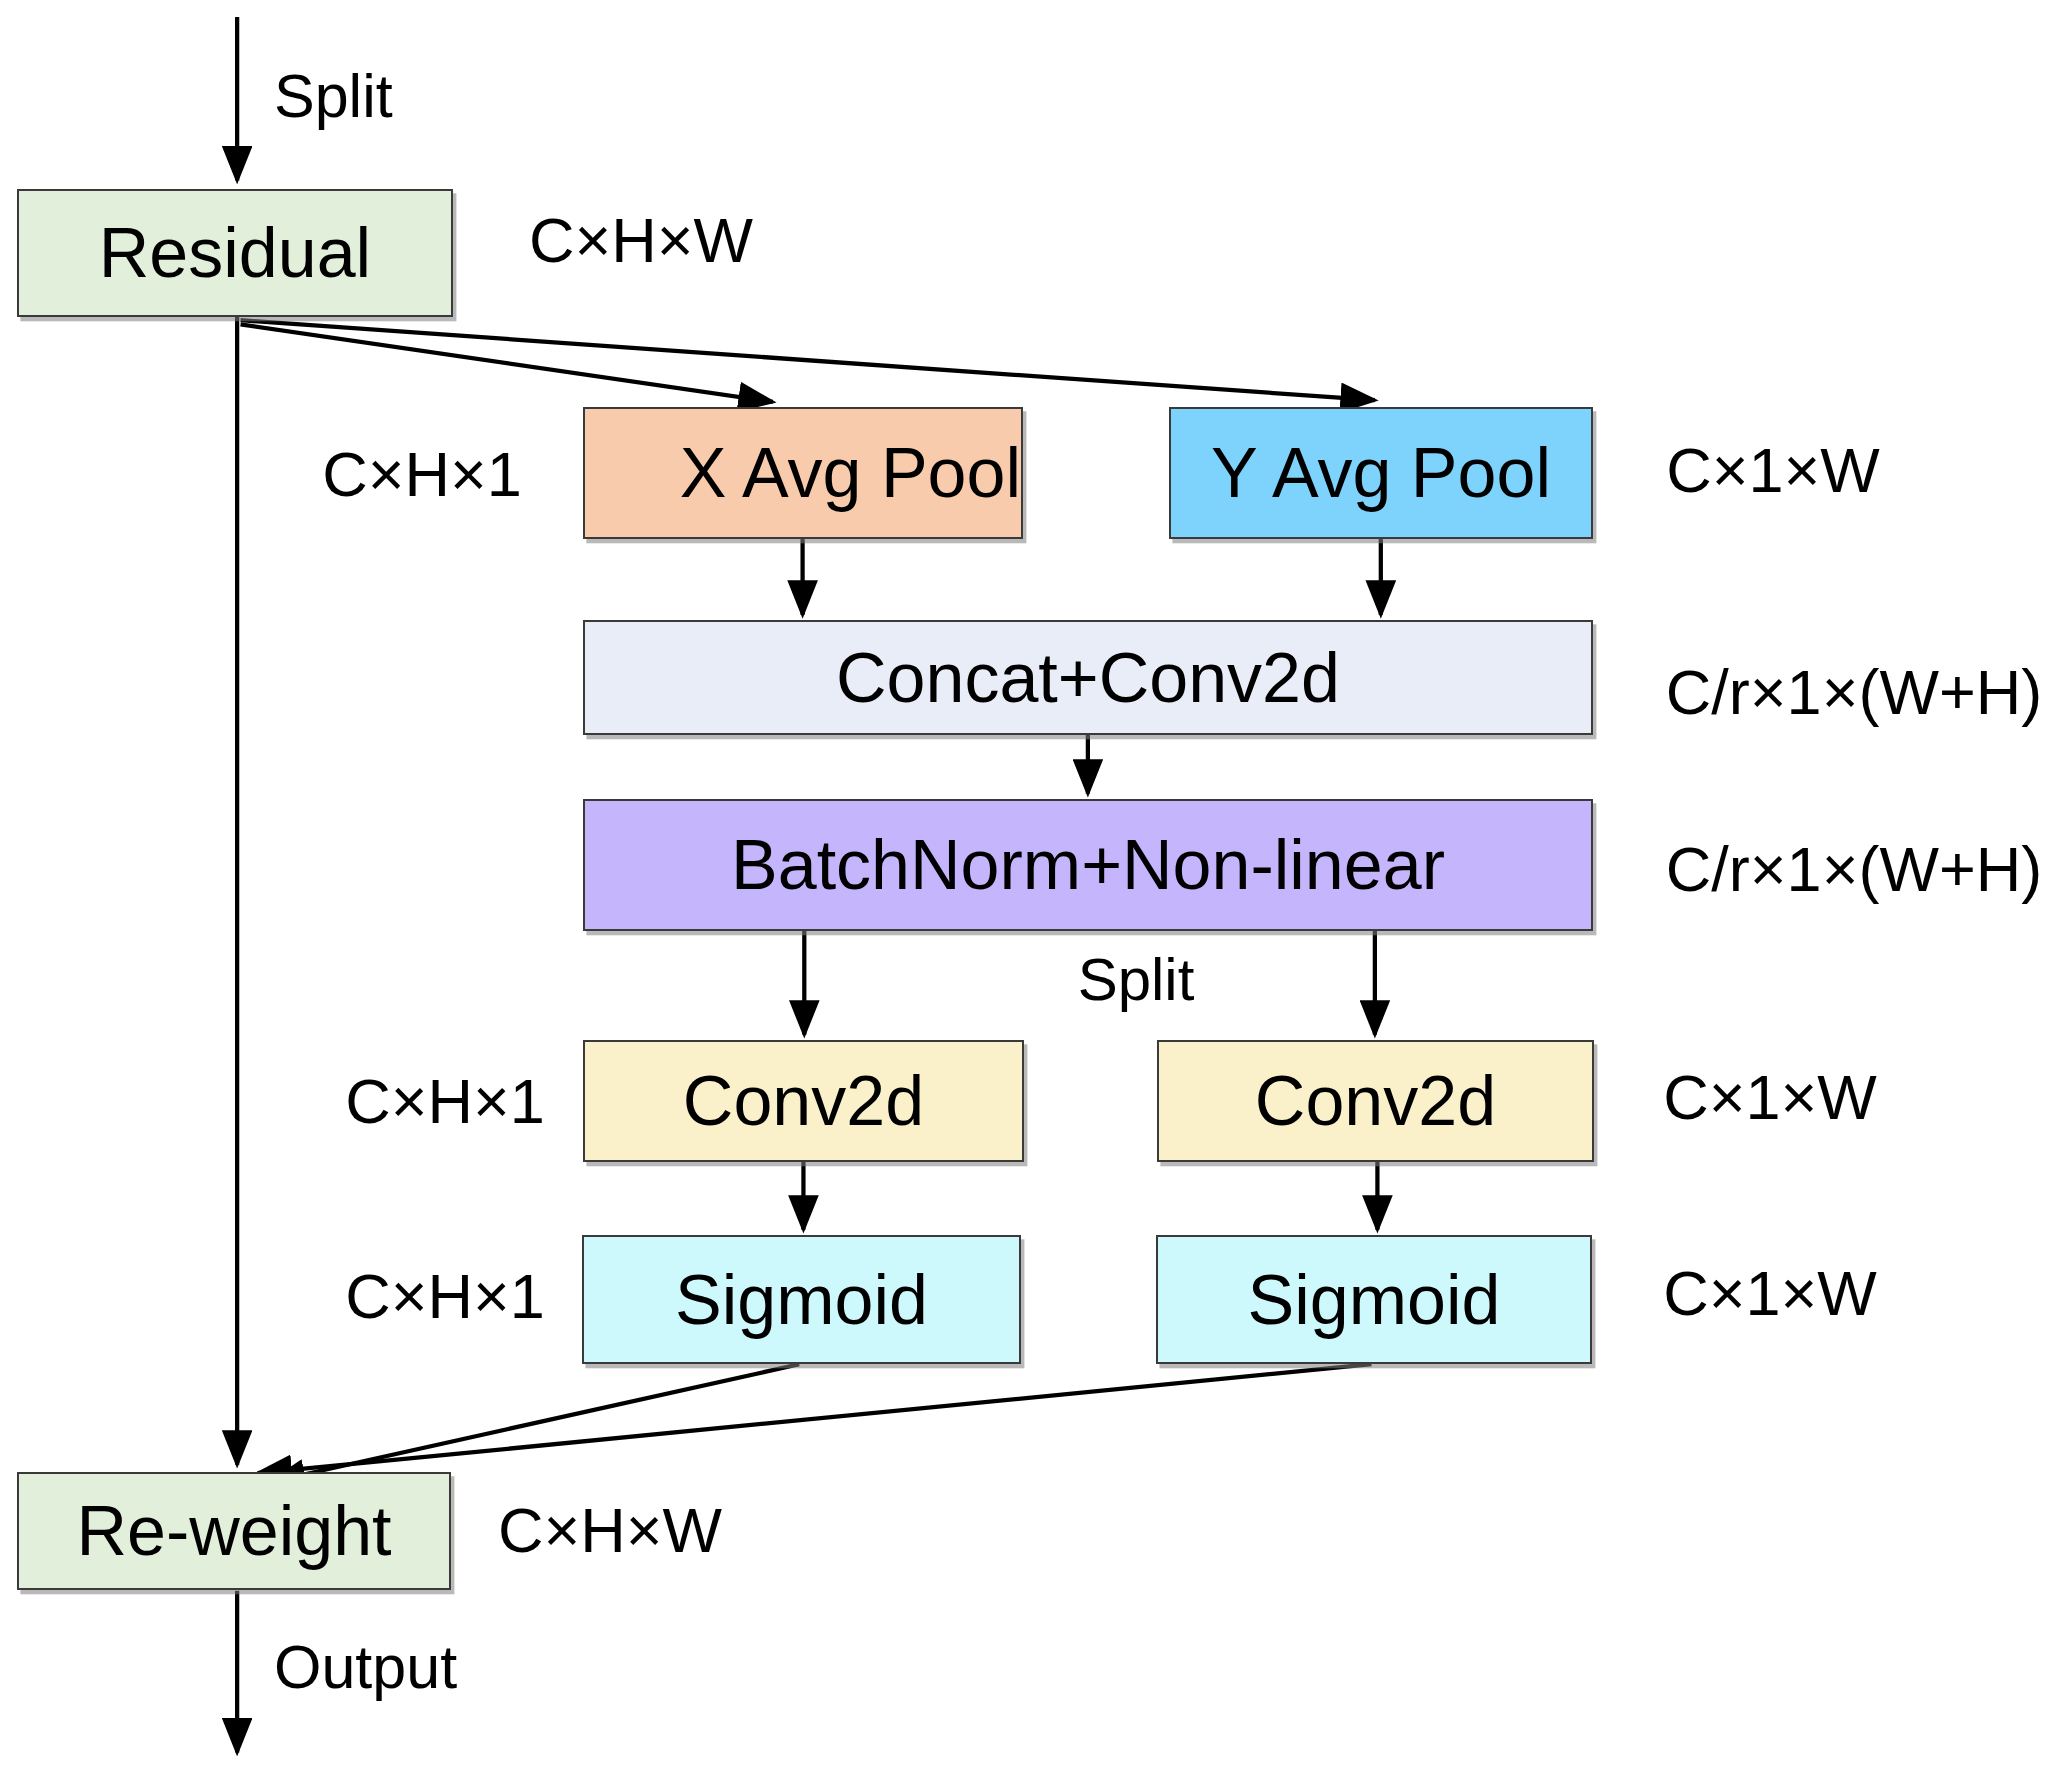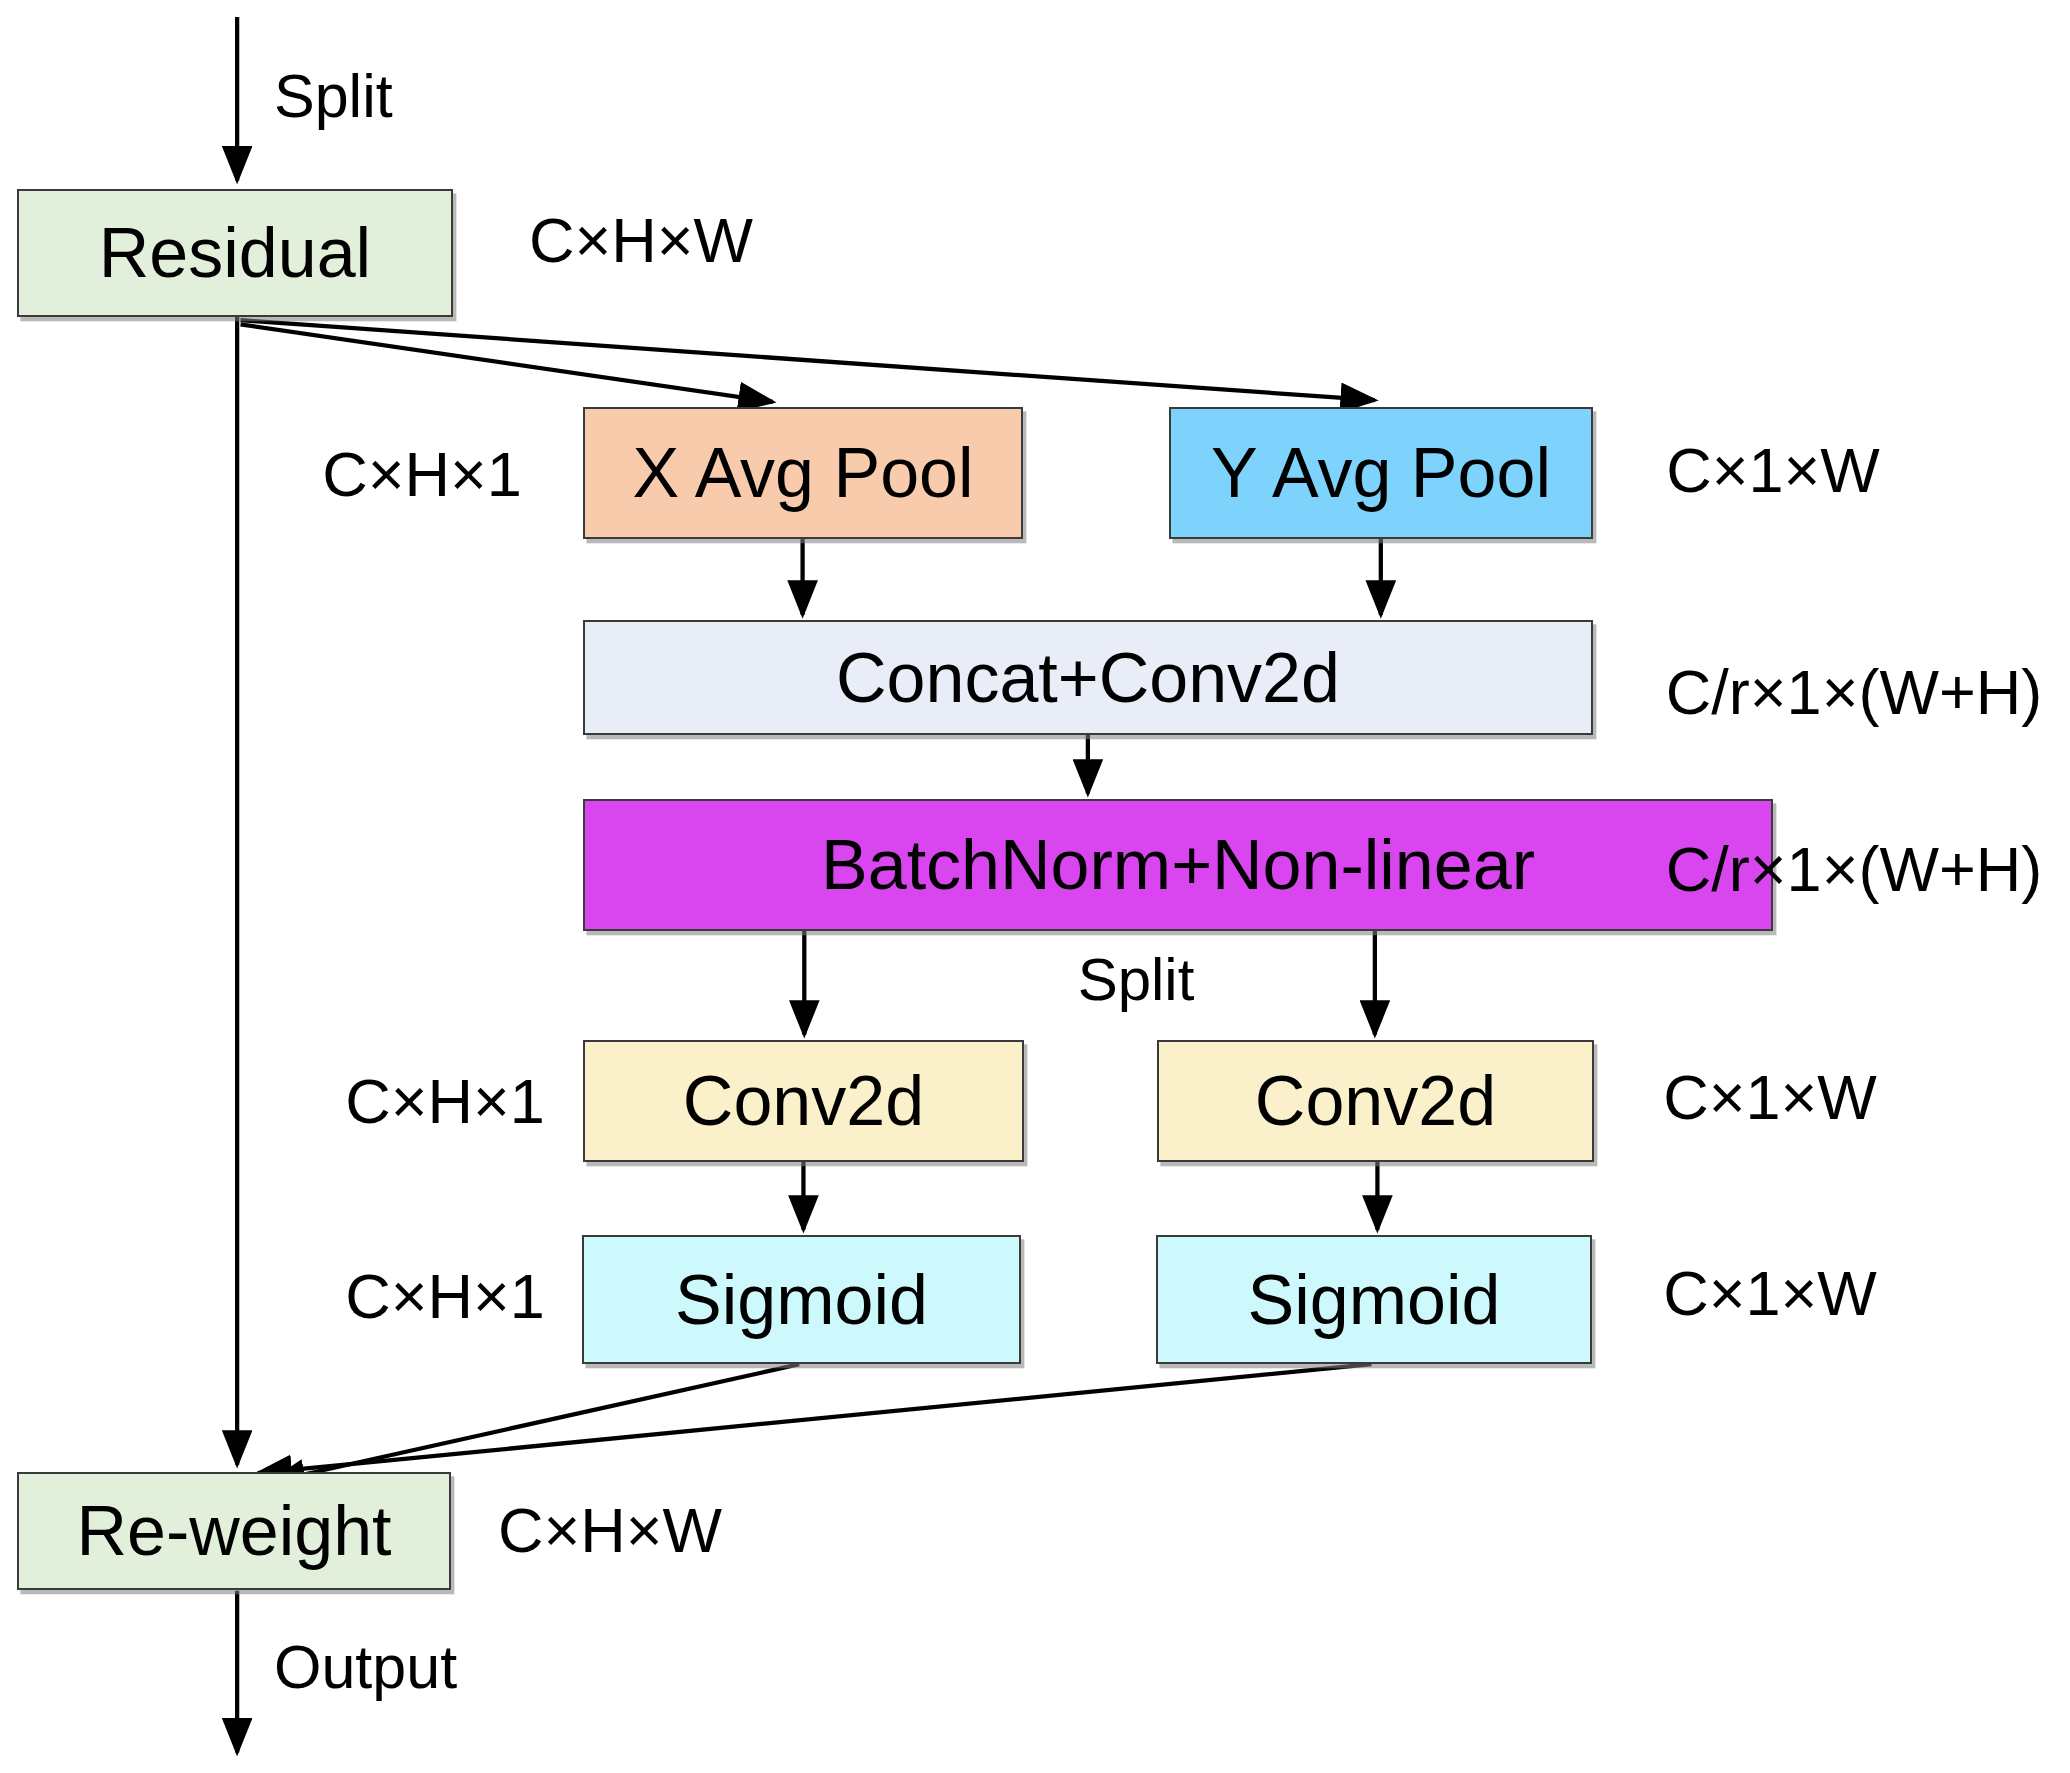--- a/index.html
+++ b/index.html
@@ -55,33 +55,33 @@
   </svg>
 
   <div class="flowlabel" style="left:274px;top:66px;">Split</div>
   <div class="flowlabel centered" style="left:1136px;top:980px;font-size:60px;">Split</div>
   <div class="flowlabel" style="left:274px;top:1637px;">Output</div>
 
   <div class="box" style="left: 17px; top: 189px; width: 436px; height: 128px; background: rgb(226, 239, 218);">
     <span>Residual</span>
   </div>
 
-  <div class="box" style="left: 583px; top: 407px; width: 440px; height: 132px; background: rgb(248, 203, 173);">
+  <div class="box" style="left: 583px; top: 407px; width: 440px; height: 132px; background: rgb(248, 203, 173); justify-content: flex-end;">
     <span>X Avg Pool</span>
   </div>
 
   <div class="box" style="left: 1169px; top: 407px; width: 424px; height: 132px; background: #7dd3fc;">
     <span>Y Avg Pool</span>
   </div>
 
   <div class="box" style="left: 583px; top: 620px; width: 1010px; height: 115px; background: rgb(233, 237, 248);">
     <span>Concat+Conv2d</span>
   </div>
 
-  <div class="box" style="left: 583px; top: 799px; width: 1190px; height: 132px; background: #d946ef;">
+  <div class="box" style="left: 583px; top: 799px; width: 1010px; height: 132px; background: #c4b5fd;">
     <span>BatchNorm+Non-linear</span>
   </div>
 
   <div class="box" style="left: 583px; top: 1040px; width: 441px; height: 122px; background: rgb(250, 240, 202);">
     <span>Conv2d</span>
   </div>
 
   <div class="box" style="left: 1157px; top: 1040px; width: 437px; height: 122px; background: rgb(250, 240, 202);">
     <span>Conv2d</span>
   </div>

